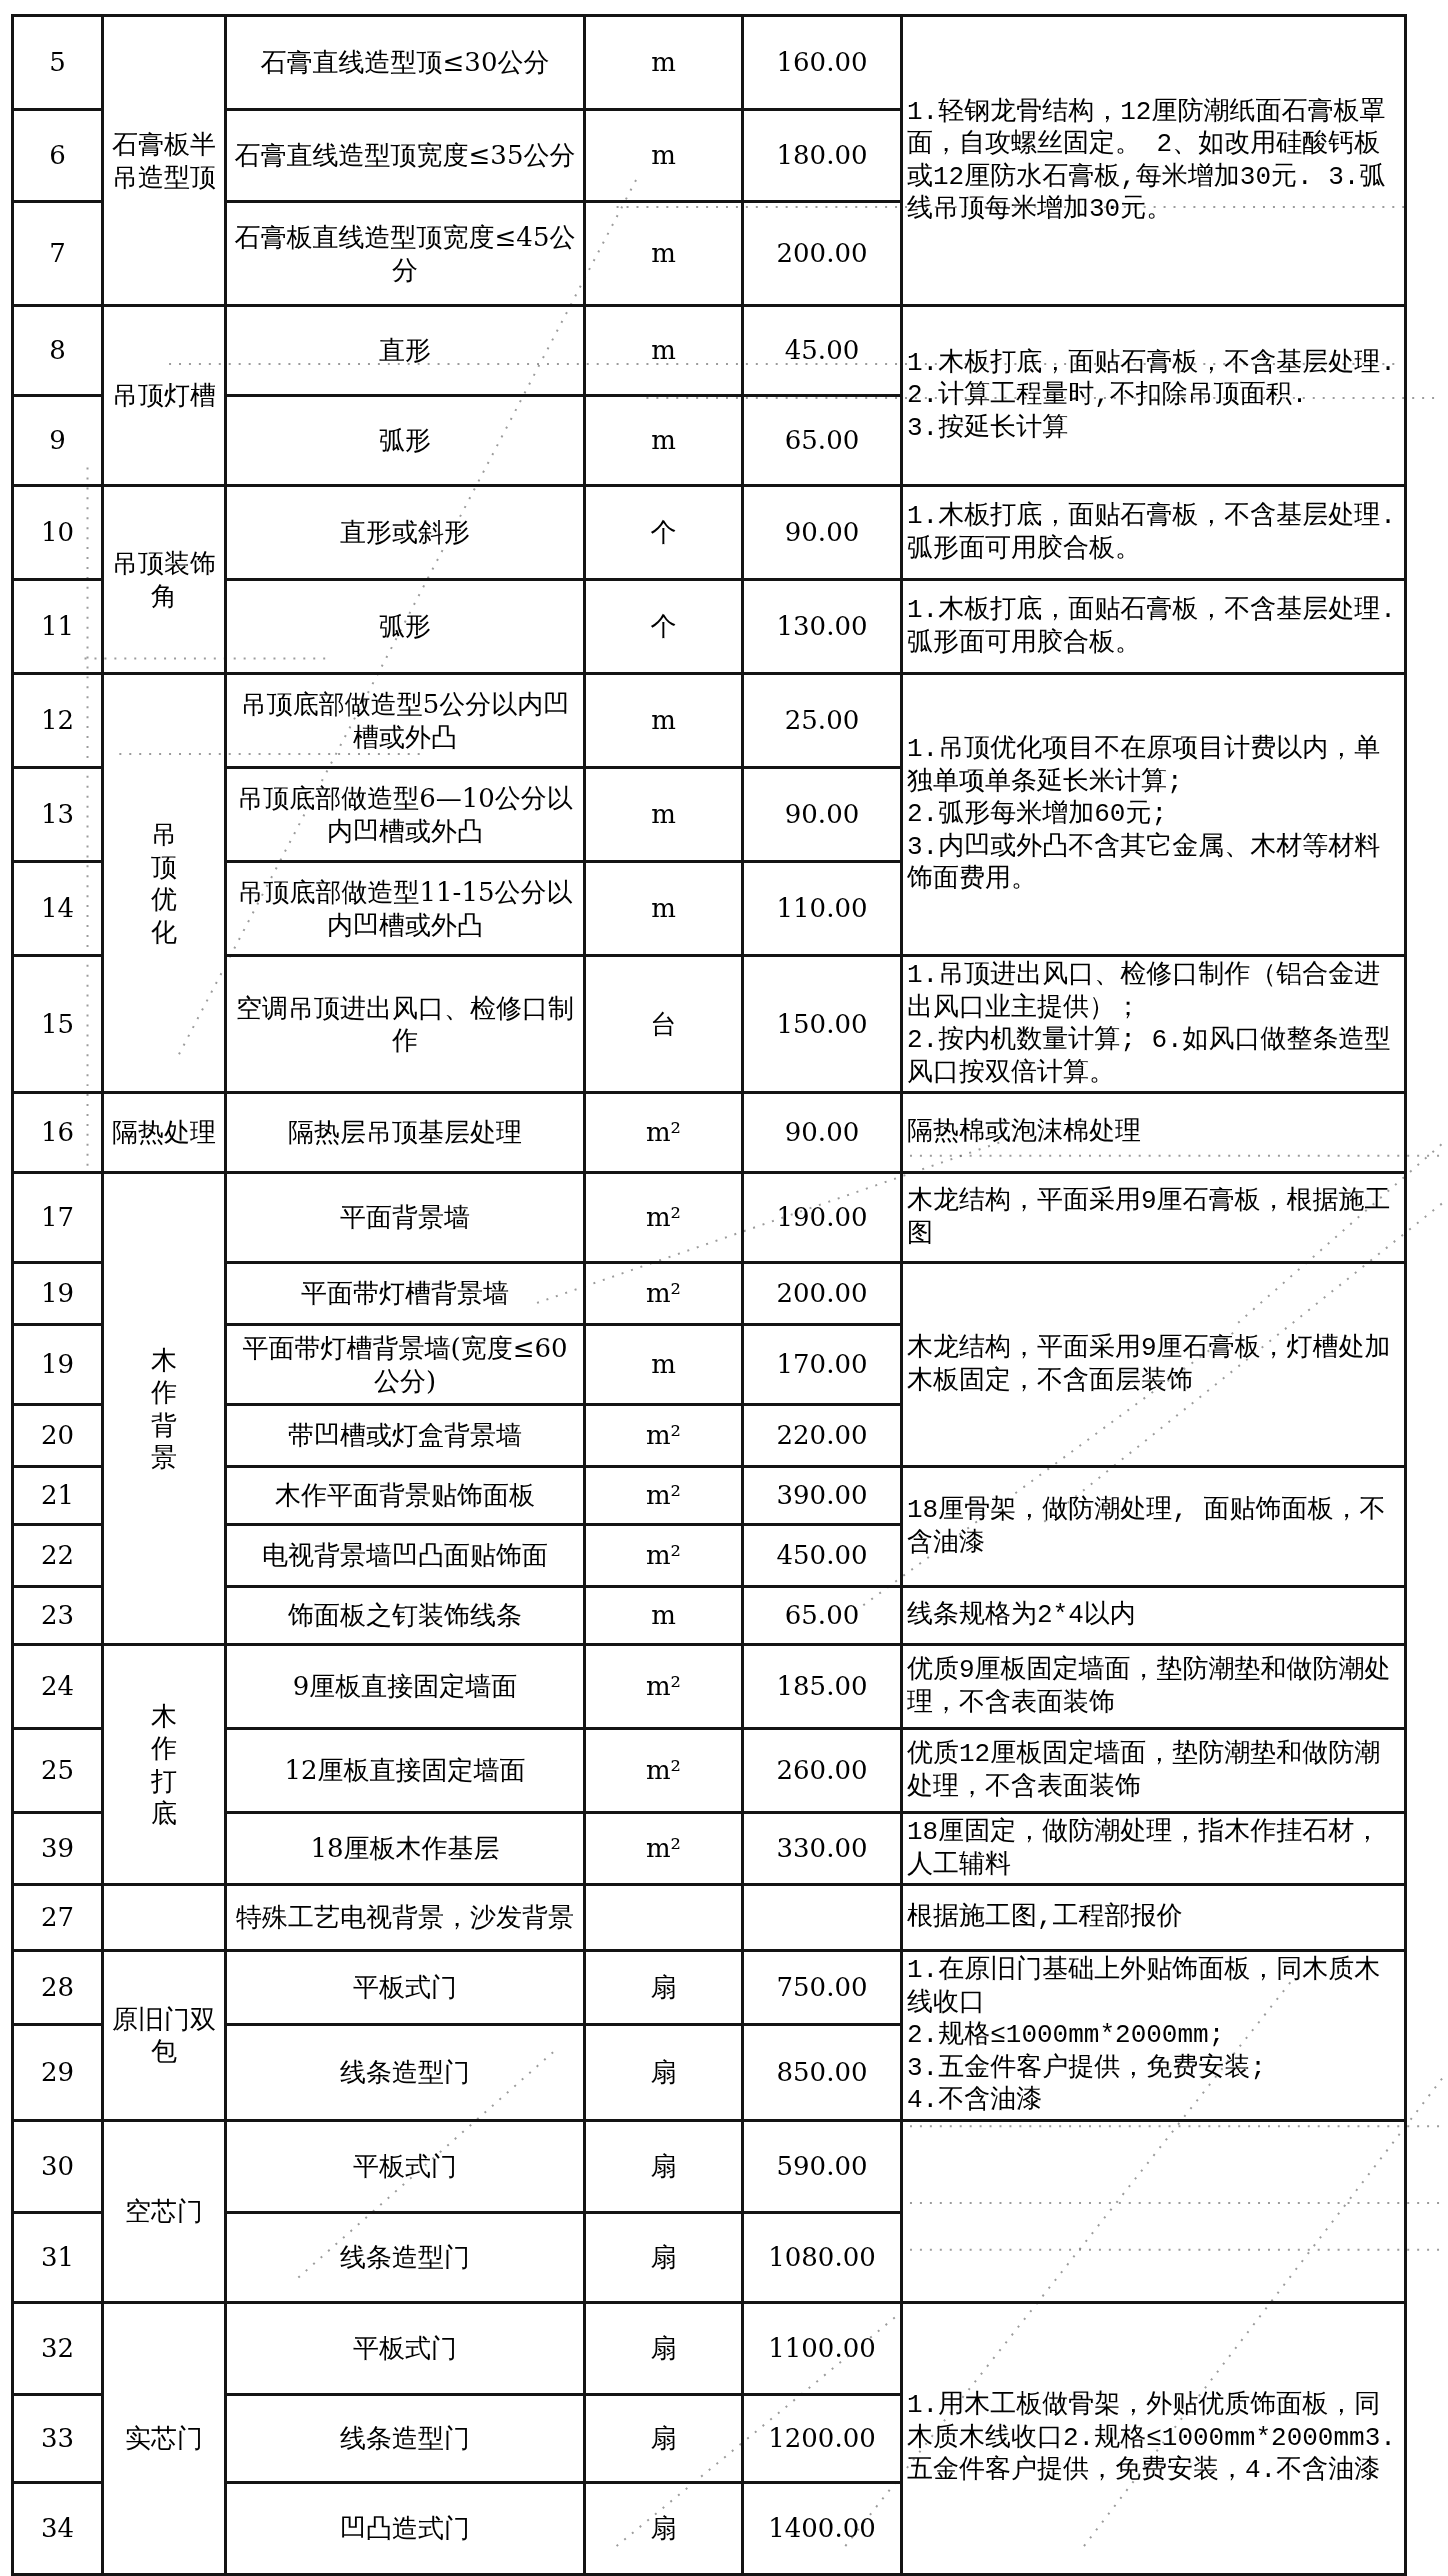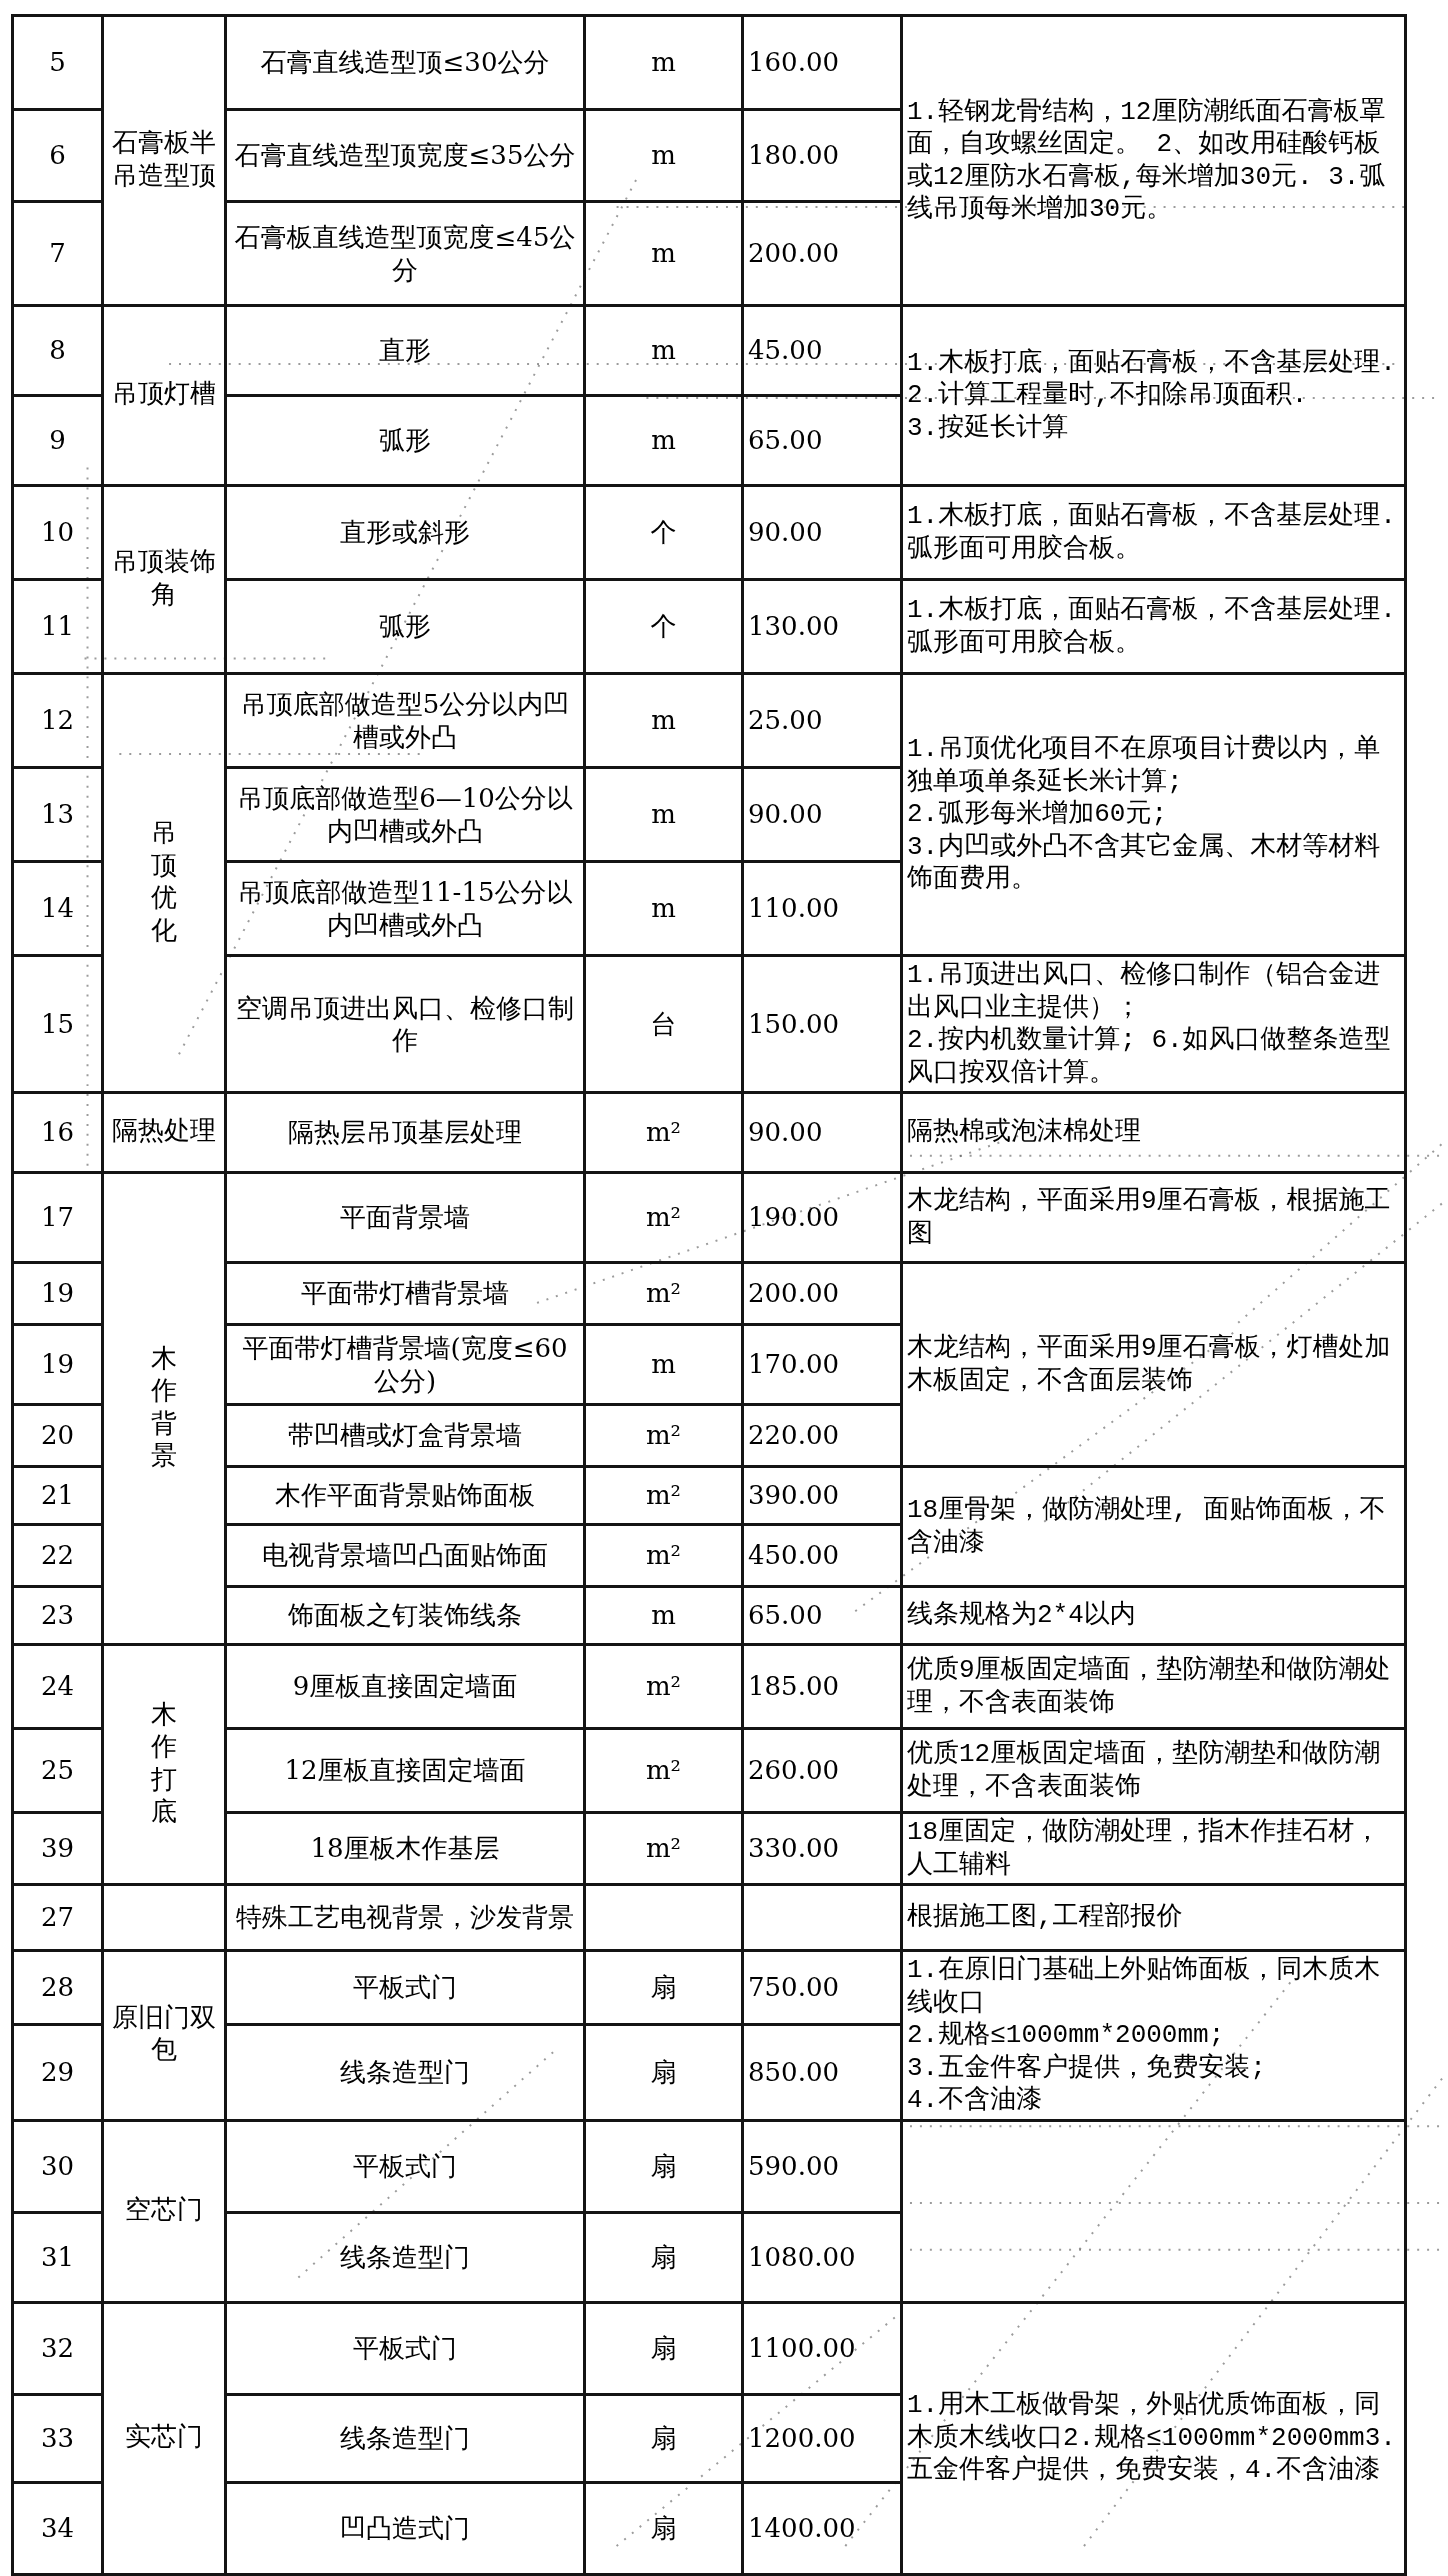--- a/index.html
+++ b/index.html
@@ -3,26 +3,26 @@
 <meta charset="utf-8">
 <style>
   html,body{margin:0;padding:0;background:#fff;}
   #page{position:relative;width:1448px;height:2576px;background:#fff;overflow:hidden;
         font-family:"DejaVu Serif","Liberation Serif",serif;color:#000;}
   table#price-table{position:absolute;left:11px;top:14px;width:1393px;
         border-collapse:collapse;table-layout:fixed;}
   #price-table td{border:3px solid #141414;vertical-align:middle;overflow:hidden;
         font-size:26px;line-height:1.25;padding:2px 4px;}
   td.c-no{text-align:center;}
-  td.c-cat{text-align:center;font-family:Liberation Mono, monospace;}
+  td.c-cat{text-align:center;}
   td.c-cat.v{white-space:pre-line;line-height:1.3;}
   td.c-cat.b{vertical-align:bottom;padding-bottom:4px;}
   td.c-item{text-align:center;padding-left:10px;}
   td.c-unit{text-align:center;}
-  td.c-price{}
+  td.c-price{text-align:center;}
   td.c-note{text-align:left;white-space:pre-wrap;line-height:1.22;padding-left:4px;padding-right:2px;font-family:Liberation Mono, monospace;}
   svg.wm{position:absolute;left:0;top:0;pointer-events:none;}
   svg.wm line{stroke:#5a5a5a;stroke-width:2;stroke-dasharray:2 8;opacity:.6;}
 </style>
 </head>
 <body>
 
 <div id="page">
 
   <svg class="wm" width="1448" height="2576" viewBox="0 0 1456 2590">

